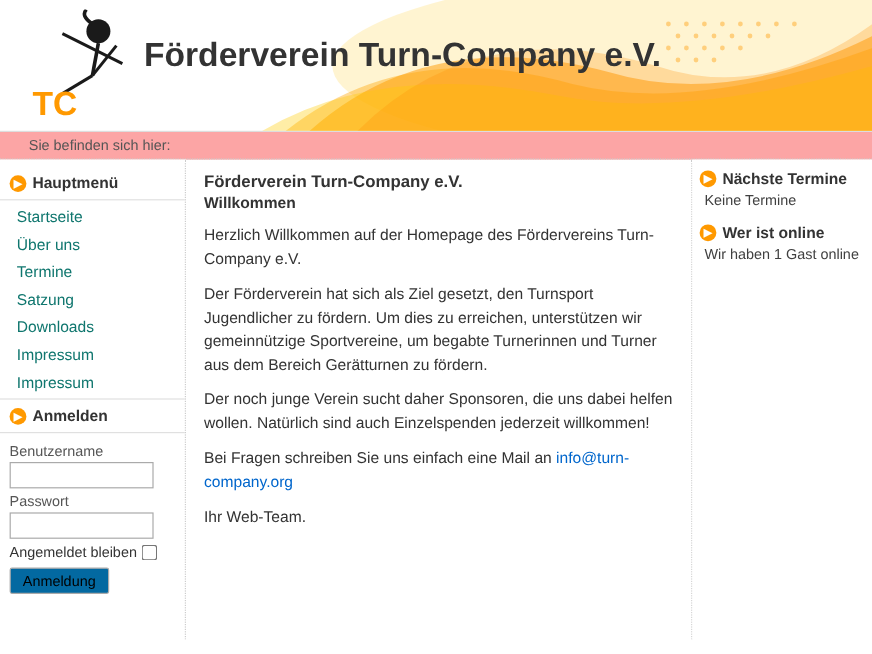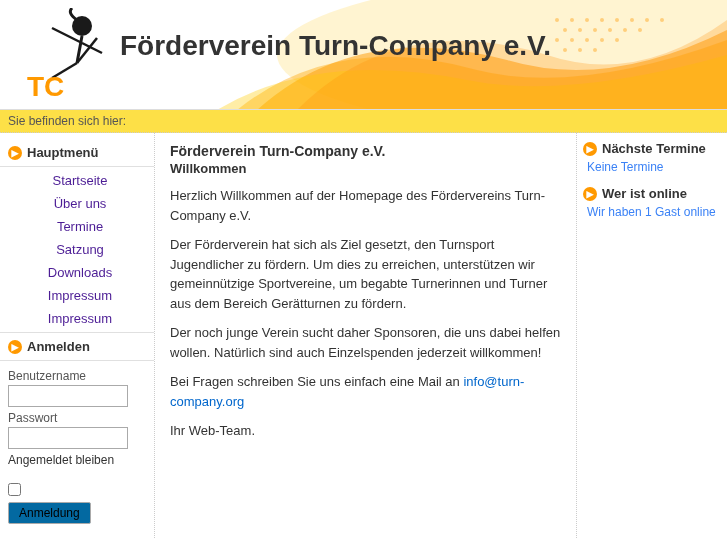--- a/index.html
+++ b/index.html
@@ -31,23 +31,23 @@
       left: 120px;
       top: 30px;
       font-size: 28px;
       font-weight: bold;
       color: #333;
       z-index: 10;
     }
 
     
     .breadcrumb {
-      background: #fde047;
+      background: #fca5a5;
       border-bottom: 1px dotted #ccc;
-      padding: 4px 8px;
+      padding: 4px 24px;
       font-size: 12px;
       color: #555;
     }
 
     
     .layout {
       display: flex;
       min-height: 400px;
     }
 
@@ -82,25 +82,24 @@
       flex-shrink: 0;
     }
     .sidebar-divider {
       border: none;
       border-top: 1px solid #e0e0e0;
       margin: 2px 0;
     }
     .sidebar-item {
       display: block;
       padding: 4px 8px 4px 14px;
-      color: #4c1d95;
+      color: #0f766e;
       text-decoration: none;
       font-size: 13px;
       cursor: pointer;
-      text-align: center;
     }
 
     
     .sidebar-login {
       padding: 6px 8px;
     }
     .login-label {
       font-size: 12px;
       color: #555;
       margin-bottom: 2px;
@@ -109,25 +108,24 @@
     .login-input {
       width: 120px;
       height: 22px;
       border: 1px solid #aaa;
       padding: 2px 4px;
       font-size: 12px;
       margin-bottom: 4px;
     }
     .remember-row {
       display: flex;
-      align-items: flex-start;
-      gap: 16px;
+      align-items: flex-end;
+      gap: 4px;
       margin-bottom: 6px;
       font-size: 12px;
-      flex-direction: column;
     }
     .login-button {
       background: #0369a1;
       border: 1px solid #aaa;
       padding: 3px 10px;
       font-size: 12px;
       cursor: pointer;
       border-radius: 2px;
     }
 
@@ -170,21 +168,21 @@
       display: flex;
       align-items: center;
       gap: 5px;
       font-weight: bold;
       font-size: 13px;
       color: #333;
       margin-bottom: 4px;
     }
     .right-section-text {
       font-size: 12px;
-      color: #3b82f6;
+      color: #404040;
       margin-bottom: 12px;
       padding-left: 4px;
     }
 
     
     .wave-container {
       position: absolute;
       right: 0;
       top: 0;
       width: 570px;

